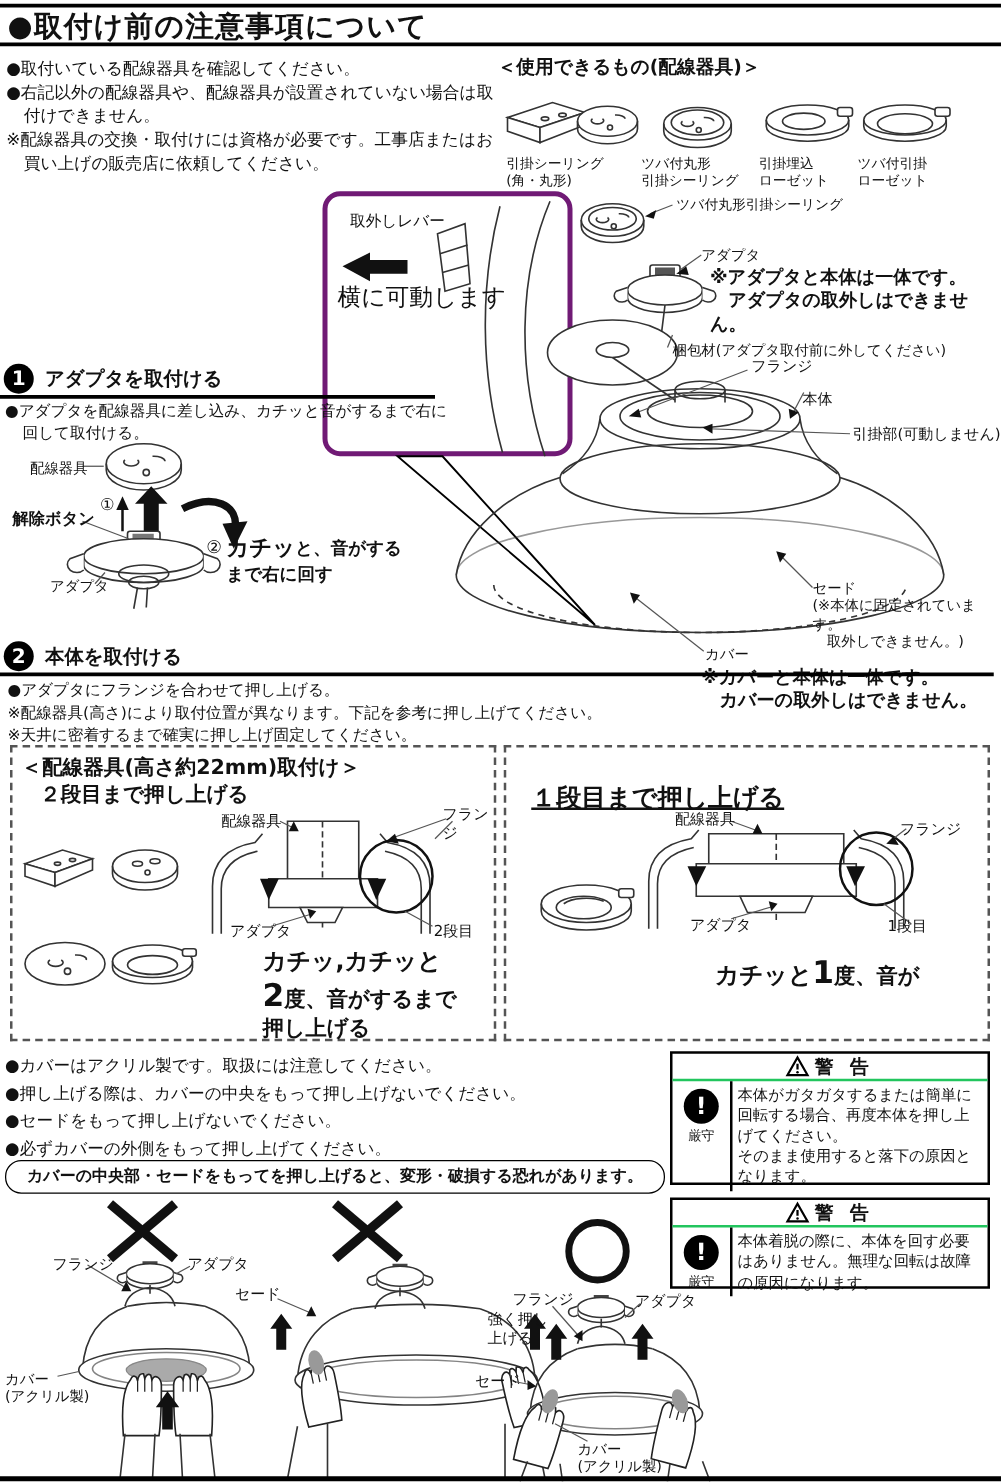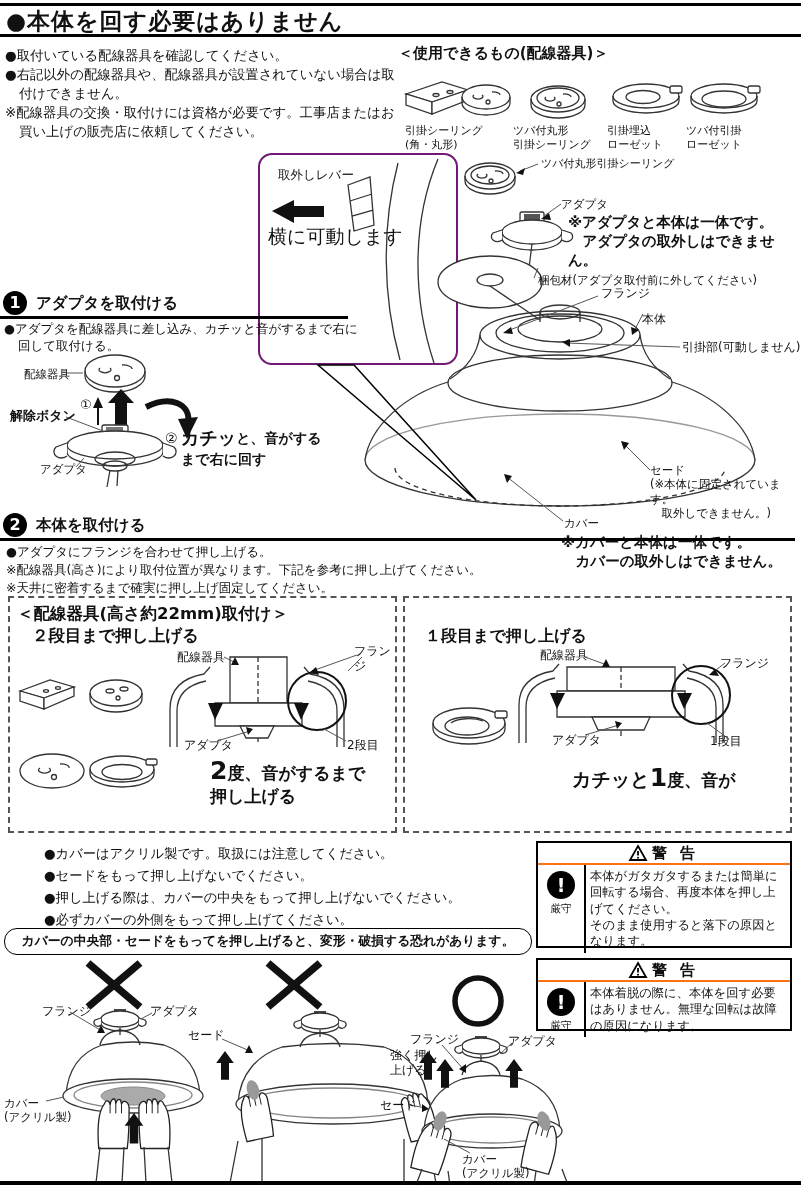--- a/index.html
+++ b/index.html
@@ -10,23 +10,23 @@
   .sm{font-size:11px;}
   .b{font-weight:bold;}
   .ctr{text-align:left;}
   p{margin:0;}
   .bullet{padding-left:14px;text-indent:-14px;}
   .hline{position:absolute;background:#000;}
   .stepnum{position:absolute;width:24px;height:24px;border-radius:50%;background:#000;color:#fff;
            font-weight:bold;font-size:16px;text-align:center;line-height:24px;}
   .steptitle{position:absolute;font-weight:bold;font-size:15.5px;}
   .dbox{position:absolute;border:2px dashed #555;background:#fff;box-sizing:border-box;}
-  .callout{position:absolute;border:2px solid #701a75;border-radius:14px;background:#fff;box-sizing:border-box;}
+  .callout{position:absolute;border:4px solid #701a75;border-radius:14px;background:#fff;box-sizing:border-box;}
   .warnbox{position:absolute;width:256px;border:2px solid #000;background:#fff;box-sizing:border-box;}
-  .warnhead{height:20px;border-bottom:2px solid #f97316;display:flex;align-items:center;justify-content:center;
+  .warnhead{height:20px;border-bottom:2px solid #22c55e;display:flex;align-items:center;justify-content:center;
             font-weight:bold;font-size:15px;gap:5px;letter-spacing:4px;}
   .warnbody{display:flex;align-items:stretch;}
   .warncell{width:46px;border-right:2px solid #000;display:flex;flex-direction:column;align-items:center;
             padding:6px 0 3px;flex:none;}
   .obeyicon{width:28px;height:28px;border-radius:50%;background:#000;color:#fff;font-weight:bold;
             font-size:19px;text-align:center;line-height:28px;}
   .obeytxt{font-size:10.5px;margin-top:3px;}
   .warntext{flex:1;padding:3px 4px;font-size:12.3px;line-height:1.33;white-space:pre-line;}
   .notepill{position:absolute;border:1.5px solid #000;border-radius:13px;display:flex;align-items:center;
             justify-content:center;font-weight:bold;font-size:12.8px;box-sizing:border-box;}
@@ -36,21 +36,21 @@
   .dr{stroke:#333;stroke-width:1.3;fill:none;}
   .drw{stroke:#333;stroke-width:1.3;fill:#fff;}
   .blk{fill:#111;stroke:none;}
 </style>
 </head>
 <body>
 
 <div id="page">
 
   <div class="hline" style="left:0;top:3px;width:801px;height:2.5px;"></div>
-  <div class="abs b" style="left:6px;top:6px;font-size:23px;letter-spacing:1px;">●本体を回す必要はありません</div>
+  <div class="abs b" style="left:6px;top:6px;font-size:23px;letter-spacing:1px;">●取付け前の注意事項について</div>
   <div class="hline" style="left:0;top:34px;width:801px;height:3px;"></div>
 
   <div class="abs" style="left:5px;top:46px;width:392px;font-size:13.4px;line-height:1.42;">
     <p class="bullet">●取付いている配線器具を確認してください。</p>
     <p class="bullet">●右記以外の配線器具や、配線器具が設置されていない場合は取付けできません。</p>
     <p class="bullet">※配線器具の交換・取付けには資格が必要です。工事店またはお買い上げの販売店に依頼してください。</p>
   </div>
 
   <div class="abs b" style="left:398px;top:44px;font-size:15px;">＜使用できるもの(配線器具)＞</div>
 
@@ -300,27 +300,28 @@
       <line class="ln" x1="350" y1="14" x2="336" y2="28"></line>
       <line class="ln" x1="205" y1="98" x2="238" y2="88"></line>
         <polygon class="blk" points="241,86 234,84 236,92"></polygon>
       <line class="ln" x1="312" y1="86" x2="334" y2="98"></line>
     </svg>
     <div class="lbl" style="left:167px;top:52px;">配線器具</div>
     <div class="lbl" style="left:344px;top:46px;">フランジ</div>
     <div class="lbl" style="left:174px;top:140px;">アダプタ</div>
     <div class="lbl" style="left:337px;top:140px;">2段目</div>
     <div class="abs" style="left:200px;top:158px;">
+      <div class="b" style="font-size:19px;">カチッ,カチッと</div>
       <div><span class="b" style="font-size:25px;">2</span><span class="b" style="font-size:17px;">度、音がするまで</span></div>
       <div class="b" style="font-size:17px;">押し上げる</div>
     </div>
   </div>
 
   <div class="dbox" style="left:403px;top:596px;width:389px;height:237px;">
-    <div class="lbl b" style="left:20px;top:28px;font-size:16px;">１段目まで押し上げる</div>
+    <div class="lbl b" style="left:20px;top:28px;font-size:20px;text-decoration:underline;">１段目まで押し上げる</div>
     <svg style="left:2px;top:45px;" width="383" height="190" viewBox="0 0 383 190">
       <g>
         <ellipse class="drw" cx="62" cy="80" rx="36" ry="15"></ellipse>
         <path class="dr" d="M26,80 v6 a36,15 0 0 0 72,0 v-6"></path>
         <ellipse class="dr" cx="60" cy="83" rx="22" ry="9"></ellipse>
         <path class="dr" d="M44,80 a20,8 0 0 1 32,-2"></path>
         <rect class="drw" x="88" y="68" width="12" height="7" rx="2"></rect>
       </g>
       <g>
         <rect class="drw" x="160" y="24" width="108" height="24"></rect>
@@ -345,24 +346,24 @@
     </svg>
     <div class="lbl" style="left:135px;top:50px;">配線器具</div>
     <div class="lbl" style="left:315px;top:58px;">フランジ</div>
     <div class="lbl" style="left:147px;top:135px;">アダプタ</div>
     <div class="lbl" style="left:305px;top:136px;">1段目</div>
     <div class="abs" style="left:167px;top:165px;">
       <div><span class="b" style="font-size:19px;">カチッと</span><span class="b" style="font-size:25px;">1</span><span class="b" style="font-size:17px;">度、音が</span></div>
     </div>
   </div>
 
-  <div class="abs" style="left:4px;top:843px;width:530px;font-size:13.3px;line-height:1.65;margin-left:40px;">
+  <div class="abs" style="left:4px;top:843px;width:530px;font-size:13.3px;line-height:1.65;">
     <p>●カバーはアクリル製です。取扱には注意してください。</p>
+    <p>●押し上げる際は、カバーの中央をもって押し上げないでください。</p>
     <p>●セードをもって押し上げないでください。</p>
-    <p>●押し上げる際は、カバーの中央をもって押し上げないでください。</p>
     <p>●必ずカバーの外側をもって押し上げてください。</p>
   </div>
   <div class="notepill" style="left:4px;top:928px;width:528px;height:27px;">
     <span>カバーの中央部・セードをもってを押し上げると、変形・破損する恐れがあります。</span>
   </div>
 
   <div class="warnbox" style="left:536px;top:841px;height:107px;">
     <div class="warnhead">
       <svg width="18" height="16" viewBox="0 0 18 16" style="position:static;">
         <polygon points="9,1 17,15 1,15" fill="none" stroke="#000" stroke-width="1.8"></polygon>

